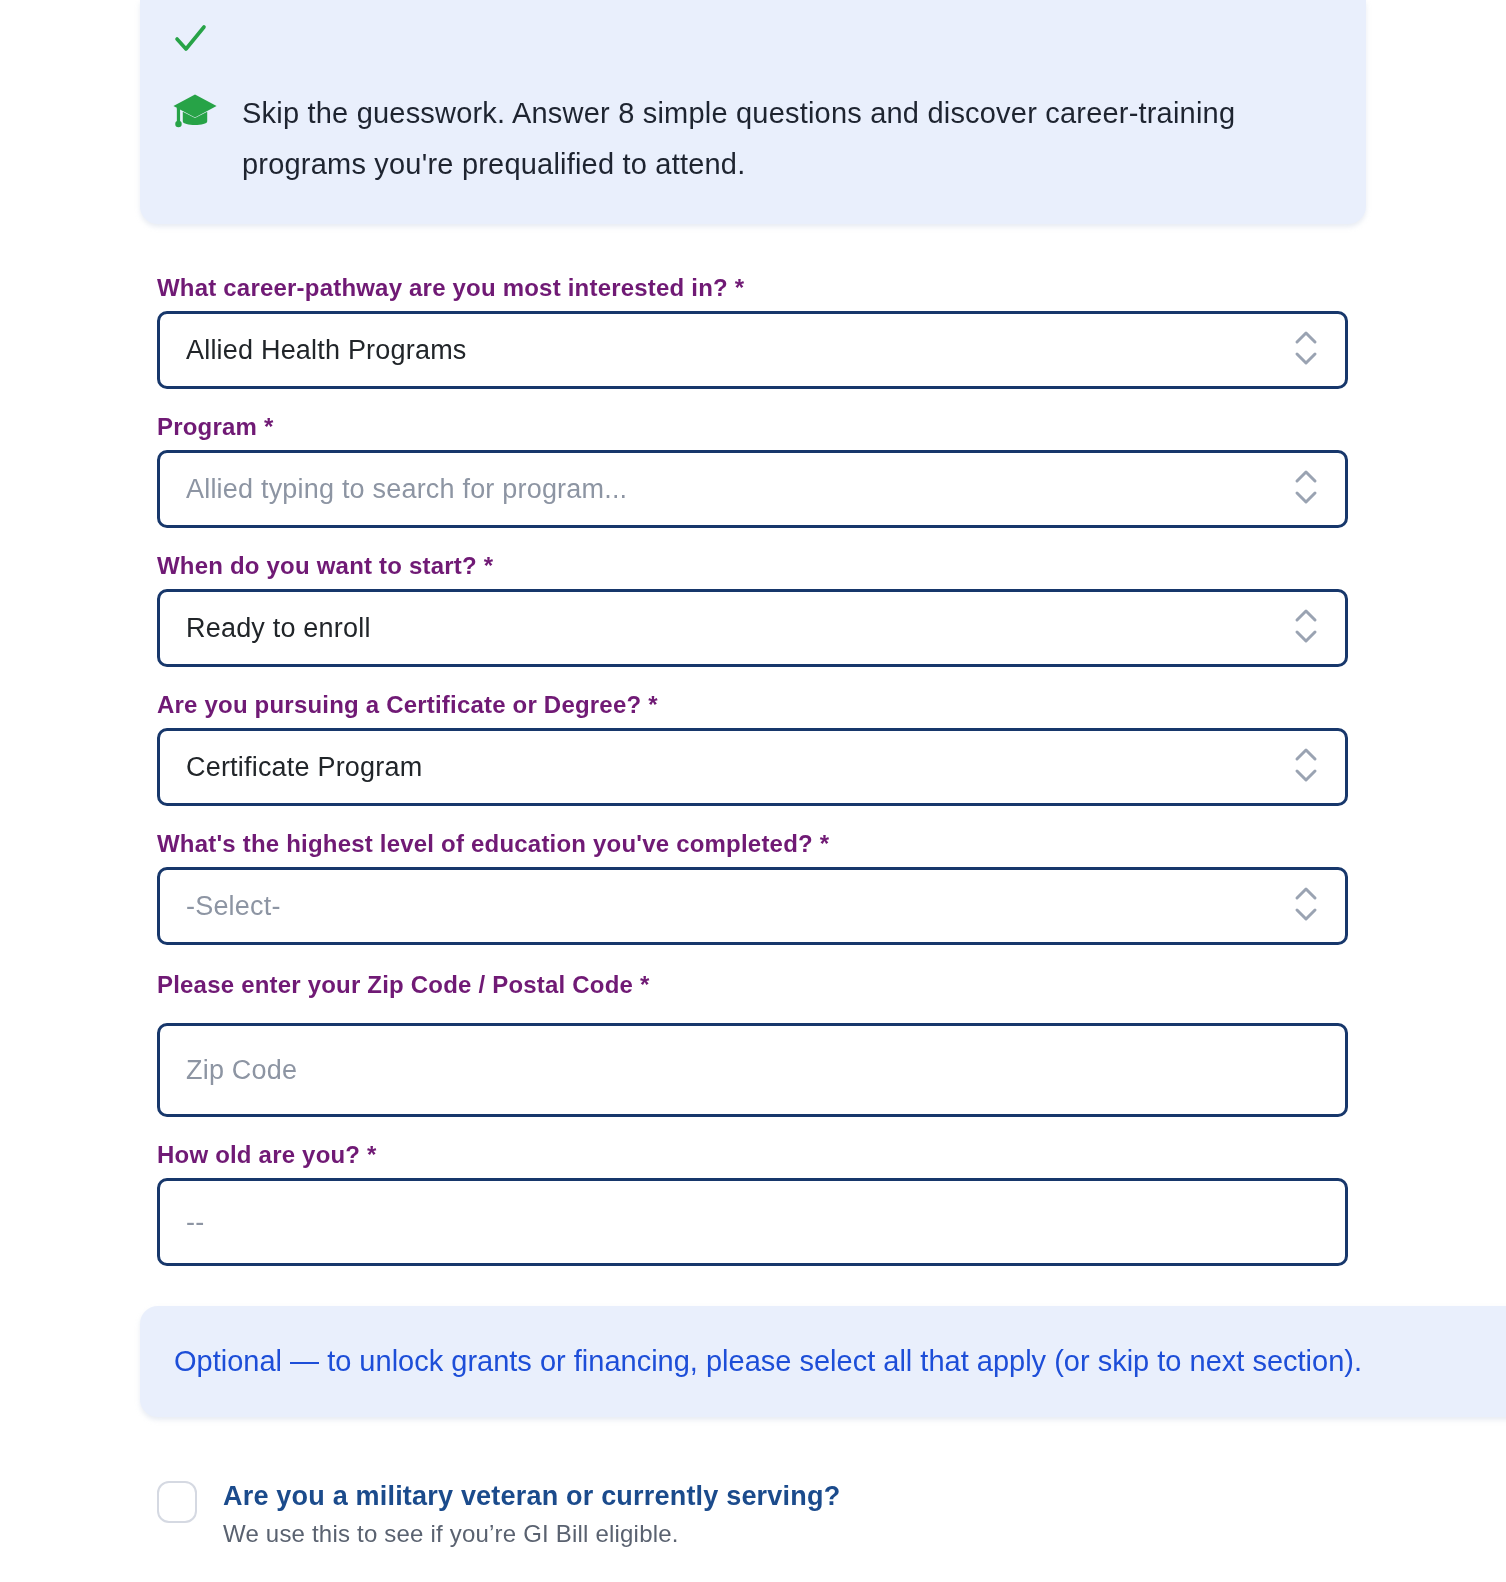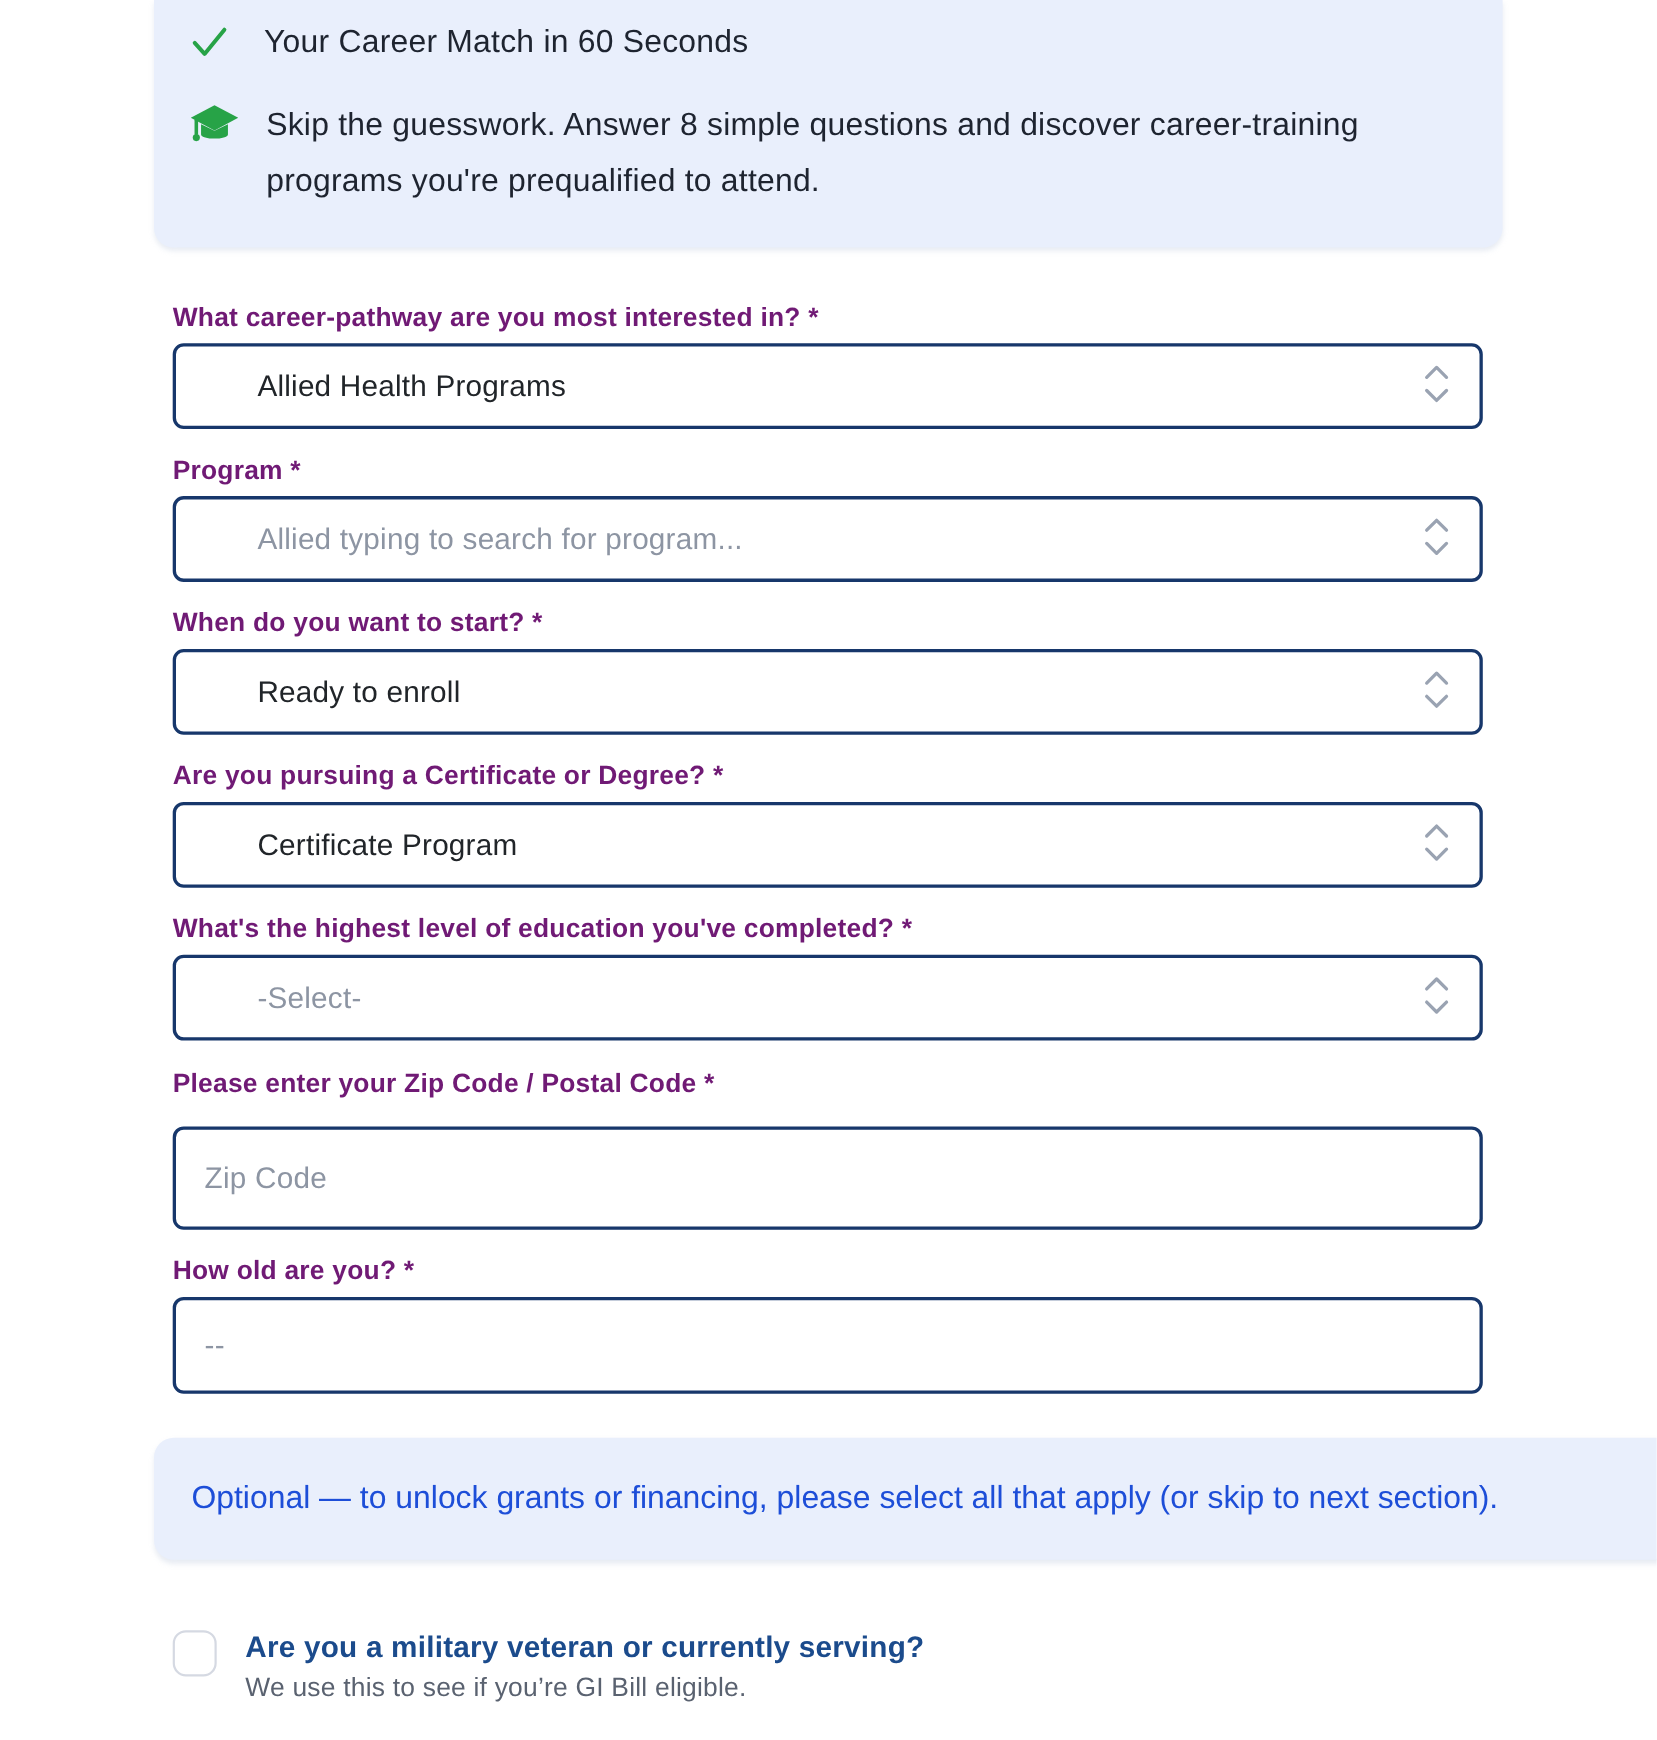--- a/index.html
+++ b/index.html
@@ -51,21 +51,21 @@
   .field-label.gap-lg { margin-top:26px; margin-bottom:24px; }
 
   .select-box {
     height:78px; width:100%;
     border:3px solid #17376b; border-radius:10px;
     background:#ffffff;
     display:flex; align-items:center;
     padding:0 26px;
     cursor:pointer;
   }
-  .select-value { font-size:27px; color:#212529; flex:1 1 auto; letter-spacing:0.2px;margin-left:48px; }
+  .select-value { font-size:27px; color:#212529; flex:1 1 auto; letter-spacing:0.2px; }
   .select-value.muted { color:#8d95a3; }
   .chevrons { flex:0 0 auto; margin-left:12px; }
 
   .text-input {
     width:100%;
     border:3px solid #17376b; border-radius:10px;
     background:#ffffff;
     font-family:"Liberation Sans", sans-serif;
     font-size:27px; color:#212529;
     padding:0 26px;
@@ -97,21 +97,20 @@
 
 <div class="container">
 
   <div class="info-card">
     <div class="info-row">
       <span class="info-icon">
         <svg width="40" height="40" viewBox="0 0 40 40">
           <path d="M7 21 L16 31 L34 9" fill="none" stroke="#27a347" stroke-width="3.6" stroke-linecap="round" stroke-linejoin="round"></path>
         </svg>
       </span>
-      <span class="info-title">Your Career Match in 60 Seconds</span>
     </div>
     <div class="info-row">
       <span class="info-icon">
         <svg width="46" height="48" viewBox="0 0 64 64">
           <polygon points="32,5 62,21 32,37 2,21" fill="#27a347"></polygon>
           <path d="M15,29 v13 c0,7 34,7 34,0 v-13 l-17,8.5 z" fill="#27a347"></path>
           <path d="M9,24 v17" stroke="#27a347" stroke-width="4.5" stroke-linecap="round" fill="none"></path>
           <circle cx="9" cy="46" r="4.5" fill="#27a347"></circle>
         </svg>
       </span>

